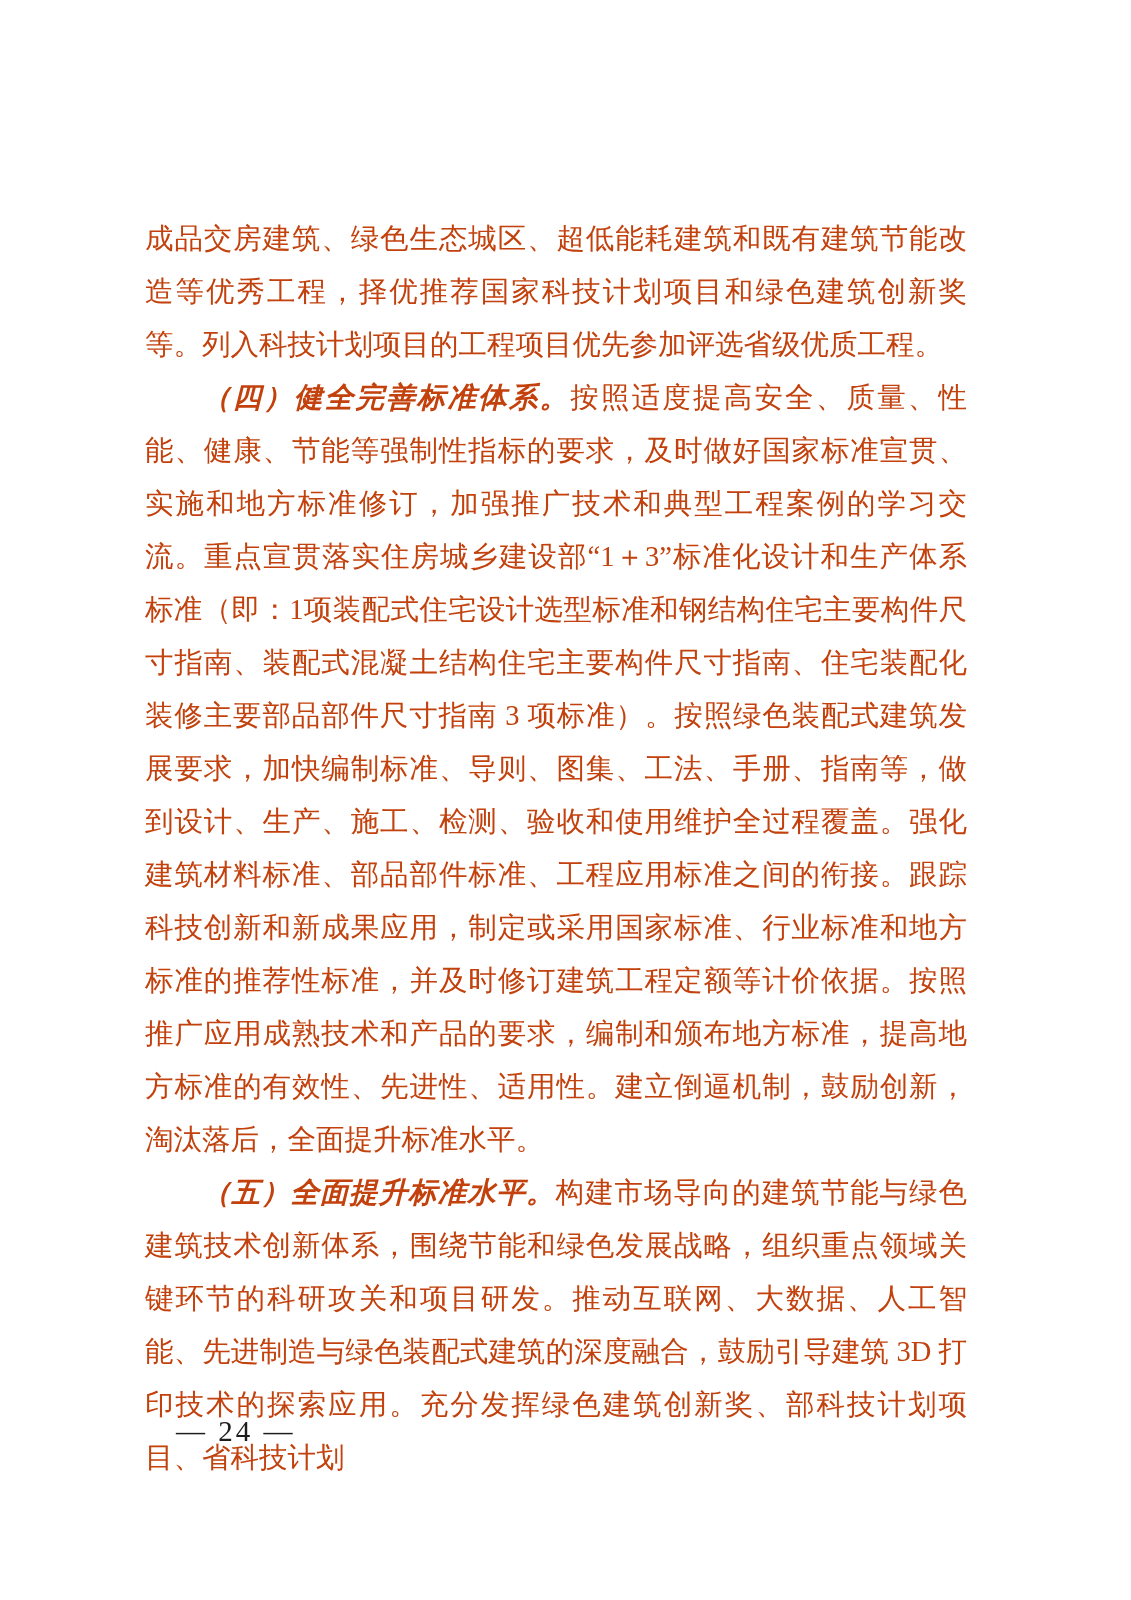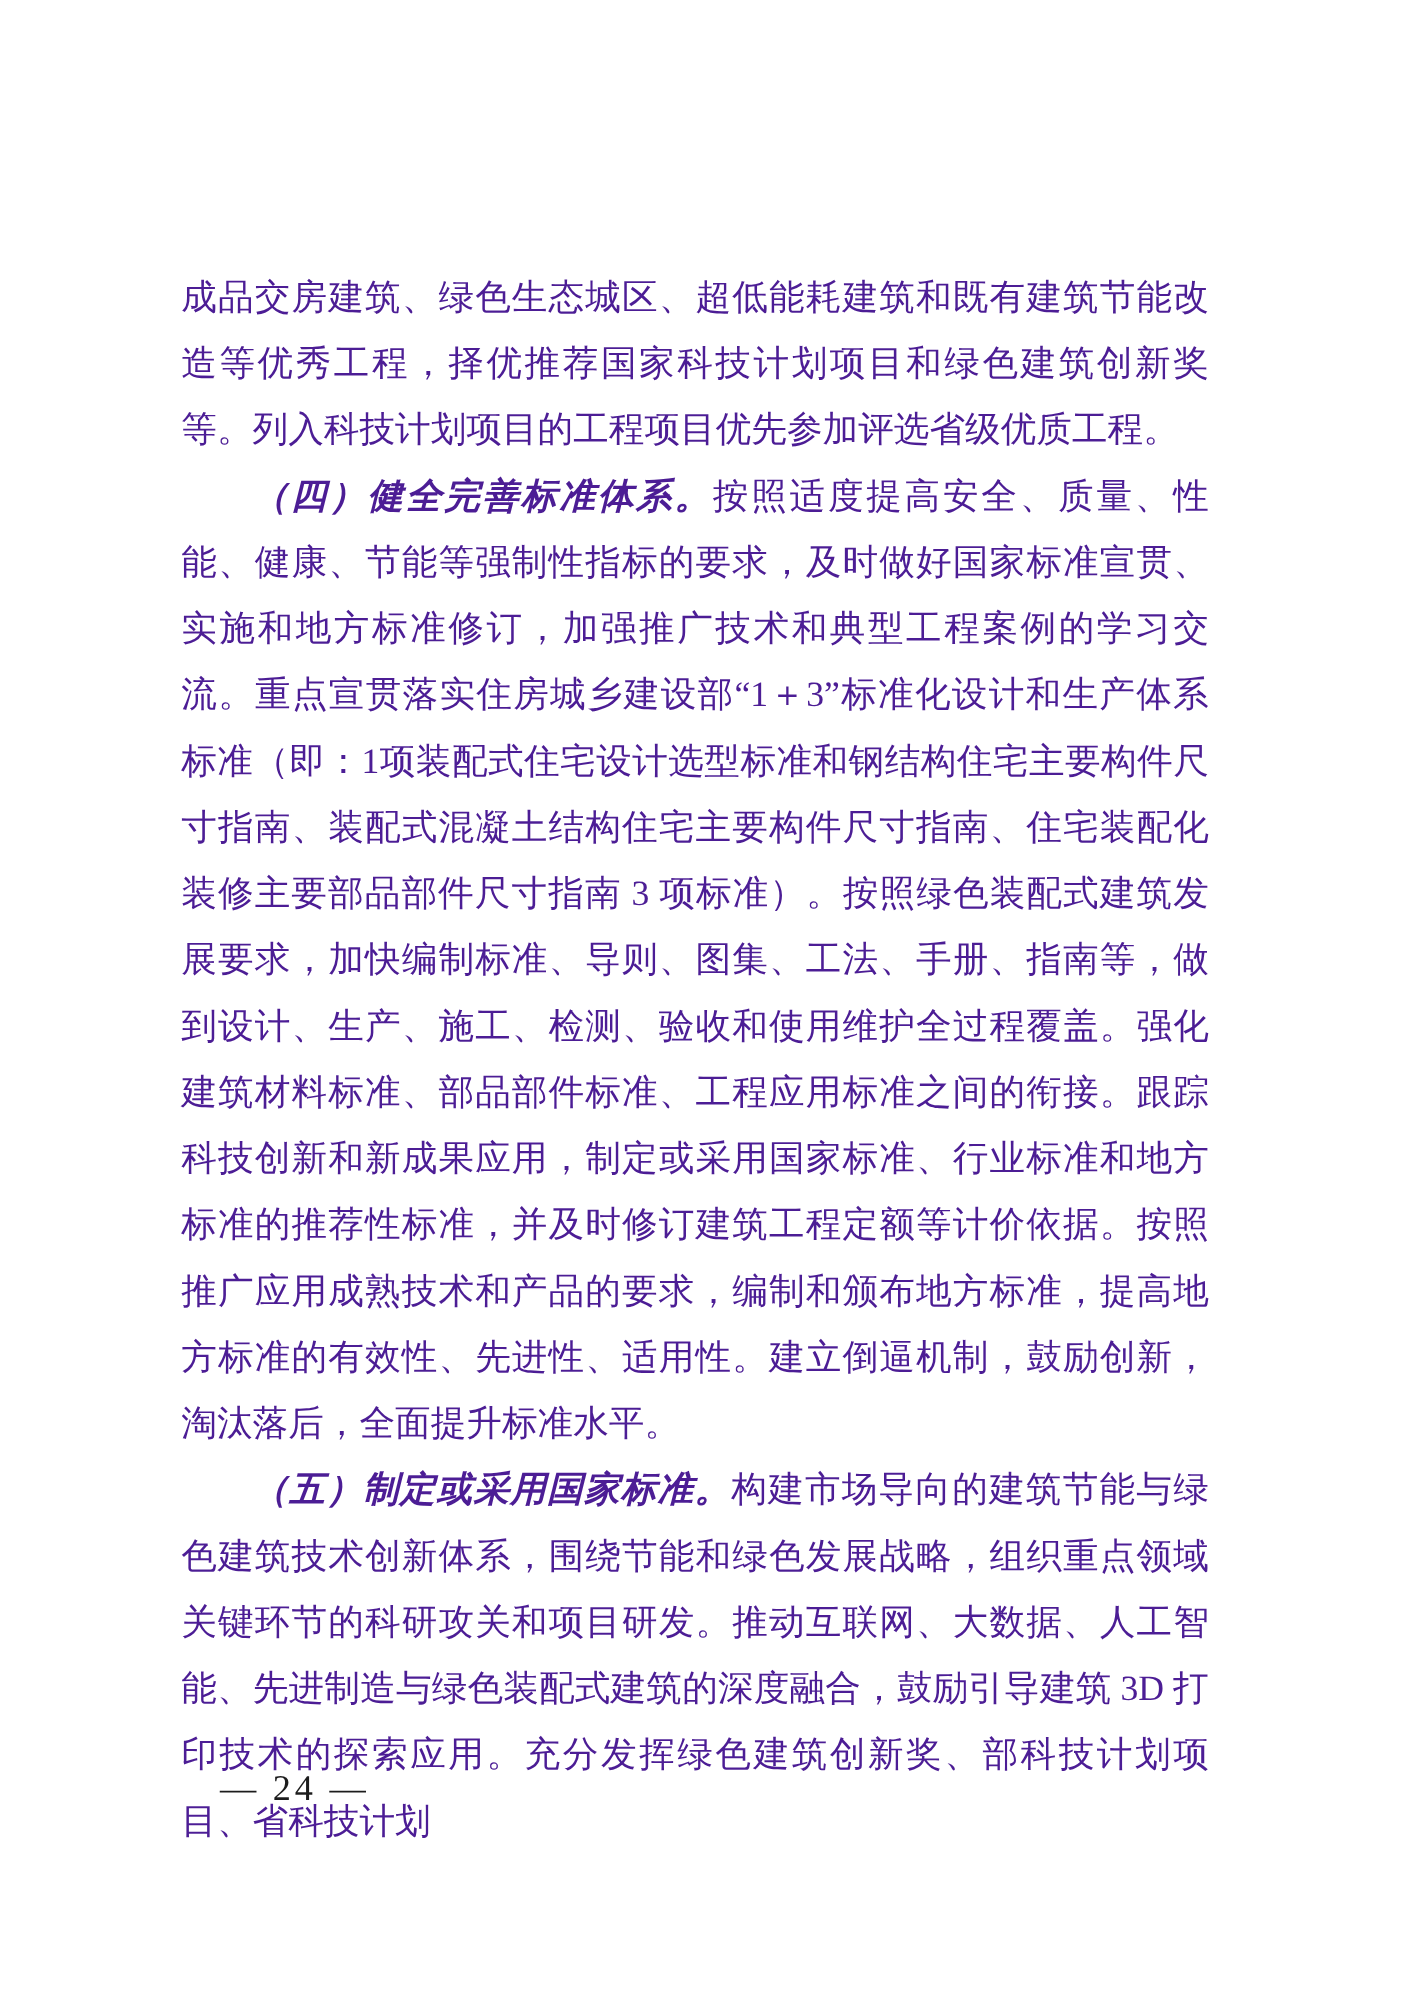--- a/index.html
+++ b/index.html
@@ -20,21 +20,21 @@
     top: 0;
     width: 1131px;
     height: 1600px;
     background: #ffffff;
   }
   .content {
     position: absolute;
     left: 145px;
     top: 212px;
     width: 822px;
-    color: #4c1d95;
+    color: #c2410c;
     font-size: 28.5px;
     line-height: 53px;
     text-align: justify;
     text-justify: inter-character;
   }
   .para {
     margin: 0;
     padding: 0;
     text-indent: 2em;
     word-break: break-all;
@@ -60,18 +60,18 @@
 </head>
 <body>
 
 <div class="page">
   <div class="content">
 
     <p class="para no-indent"><span>成品交房建筑、绿色生态城区、超低能耗建筑和既有建筑节能改造等优秀工程，择优推荐国家科技计划项目和绿色建筑创新奖等。列入科技计划项目的工程项目优先参加评选省级优质工程。</span></p>
 
     <p class="para"><span class="lead">（四）健全完善标准体系。</span><span>按照适度提高安全、质量、性能、健康、节能等强制性指标的要求，及时做好国家标准宣贯、实施和地方标准修订，加强推广技术和典型工程案例的学习交流。重点宣贯落实住房城乡建设部“1＋3”标准化设计和生产体系标准（即：1项装配式住宅设计选型标准和钢结构住宅主要构件尺寸指南、装配式混凝土结构住宅主要构件尺寸指南、住宅装配化装修主要部品部件尺寸指南 3 项标准）。按照绿色装配式建筑发展要求，加快编制标准、导则、图集、工法、手册、指南等，做到设计、生产、施工、检测、验收和使用维护全过程覆盖。强化建筑材料标准、部品部件标准、工程应用标准之间的衔接。跟踪科技创新和新成果应用，制定或采用国家标准、行业标准和地方标准的推荐性标准，并及时修订建筑工程定额等计价依据。按照推广应用成熟技术和产品的要求，编制和颁布地方标准，提高地方标准的有效性、先进性、适用性。建立倒逼机制，鼓励创新，淘汰落后，全面提升标准水平。</span></p>
 
-    <p class="para"><span class="lead">（五）制定或采用国家标准。</span><span>构建市场导向的建筑节能与绿色建筑技术创新体系，围绕节能和绿色发展战略，组织重点领域关键环节的科研攻关和项目研发。推动互联网、大数据、人工智能、先进制造与绿色装配式建筑的深度融合，鼓励引导建筑 3D 打印技术的探索应用。充分发挥绿色建筑创新奖、部科技计划项目、省科技计划</span></p>
+    <p class="para"><span class="lead">（五）全面提升标准水平。</span><span>构建市场导向的建筑节能与绿色建筑技术创新体系，围绕节能和绿色发展战略，组织重点领域关键环节的科研攻关和项目研发。推动互联网、大数据、人工智能、先进制造与绿色装配式建筑的深度融合，鼓励引导建筑 3D 打印技术的探索应用。充分发挥绿色建筑创新奖、部科技计划项目、省科技计划</span></p>
 
   </div>
 
   <div class="footer">— 24 —</div>
 </div>
 
 </body></html>

